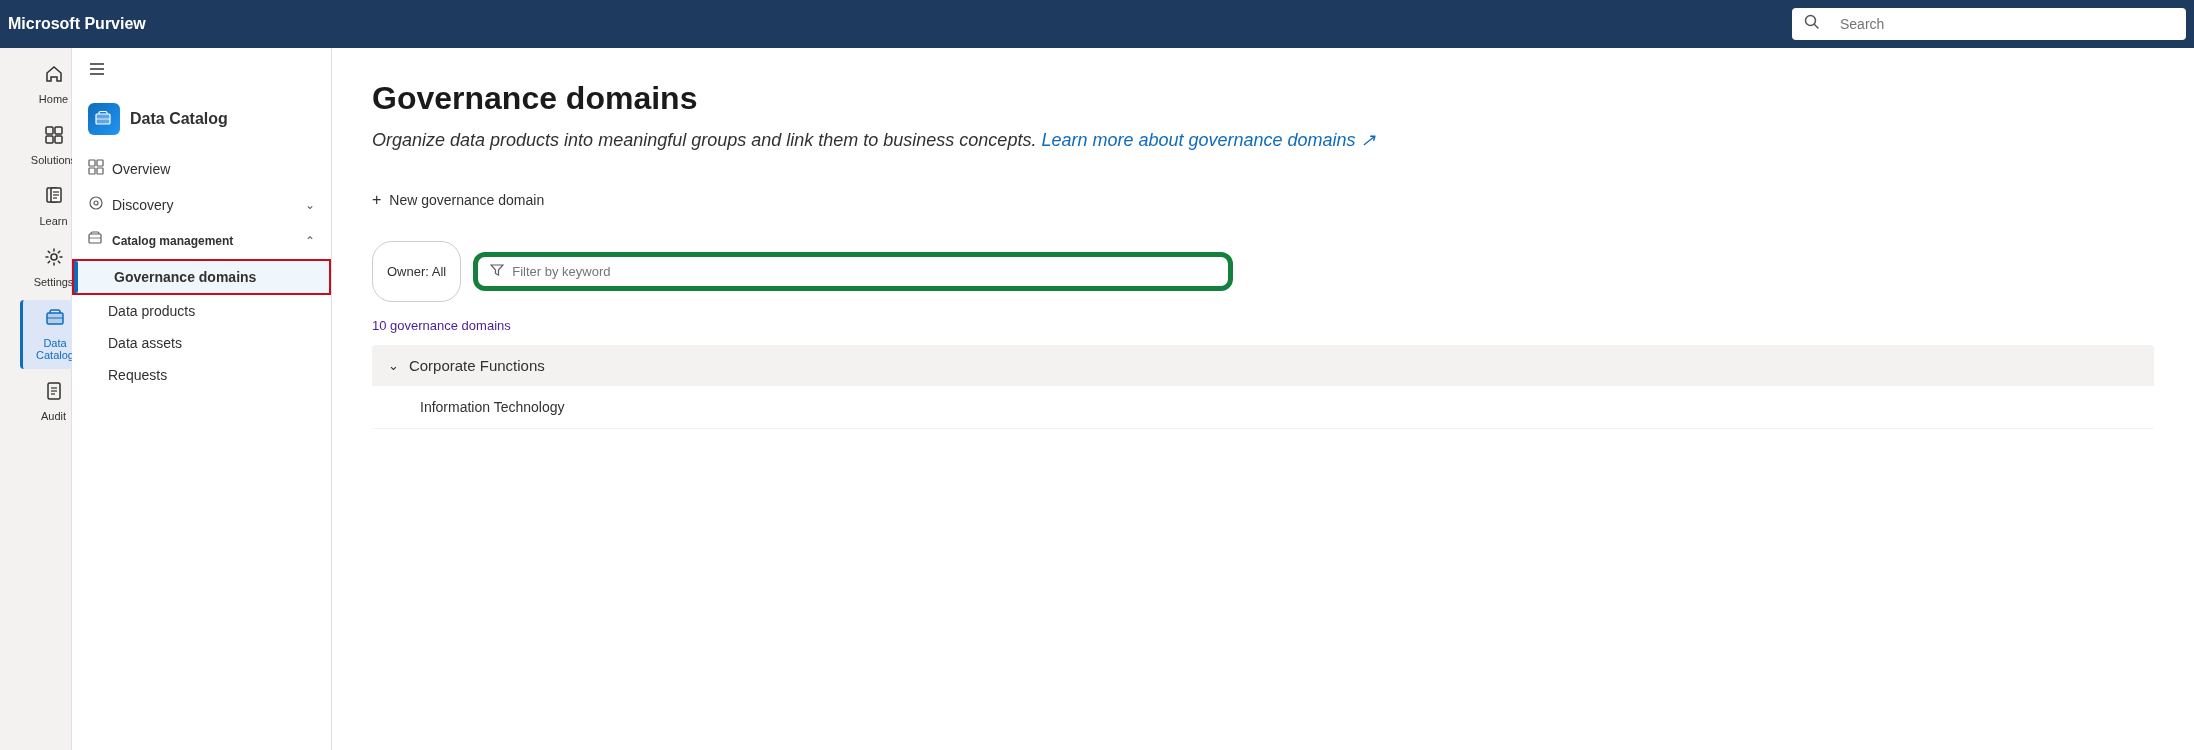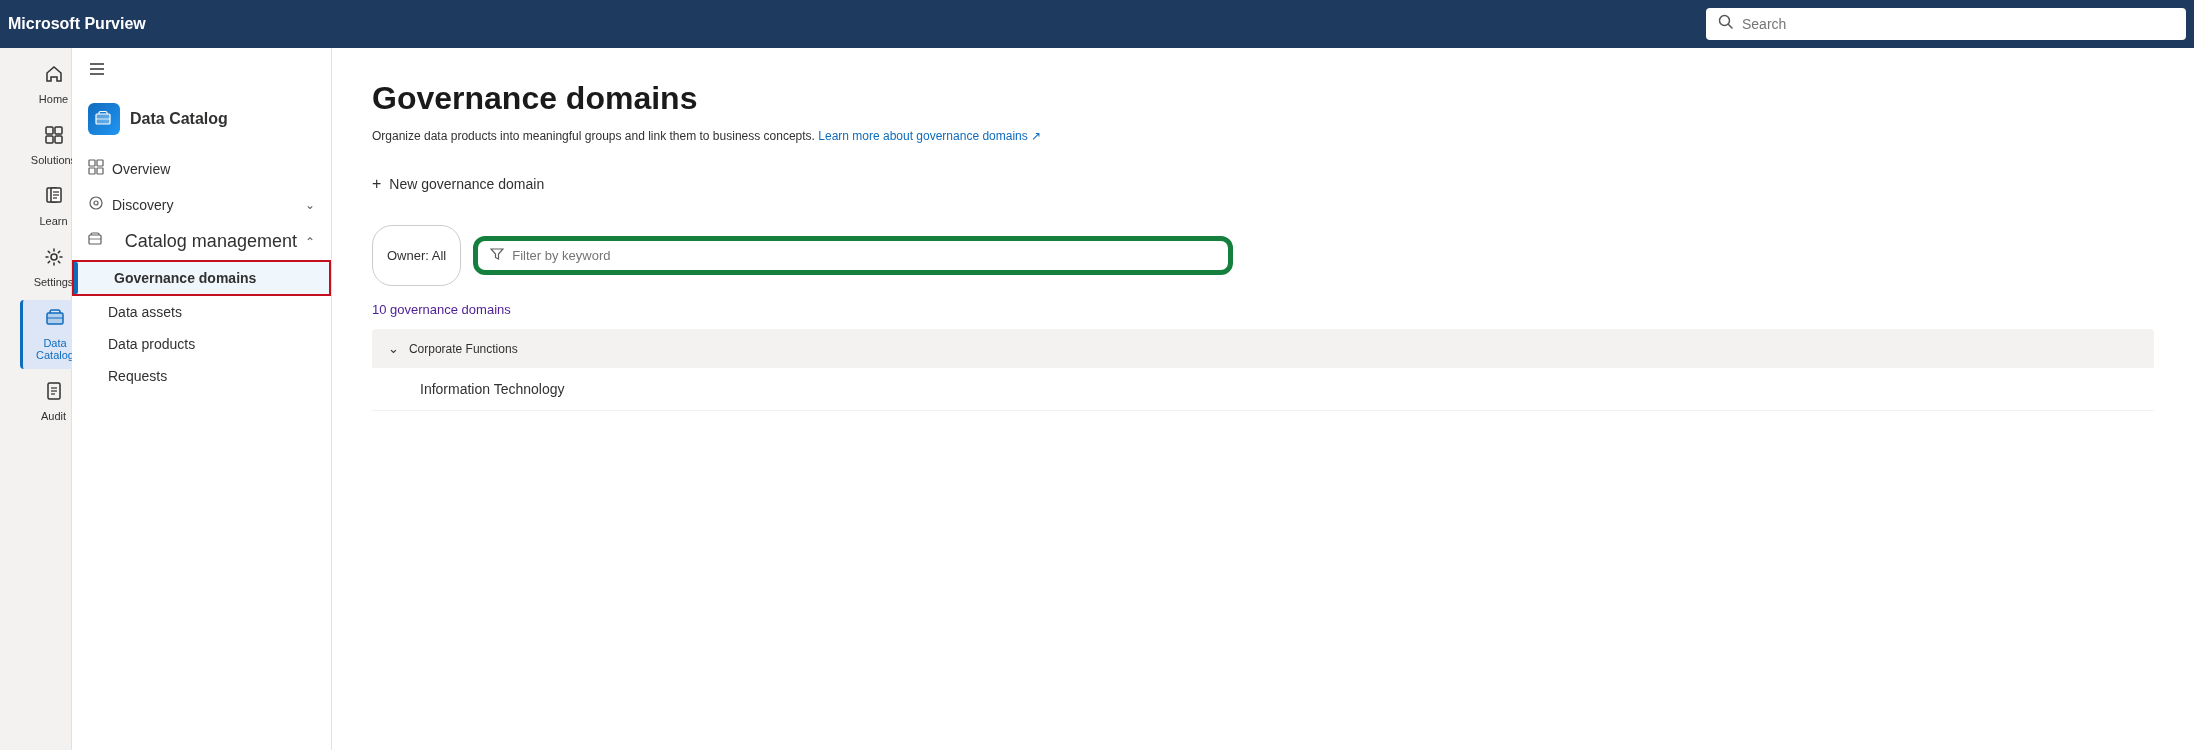--- a/index.html
+++ b/index.html
@@ -19,22 +19,22 @@
       font-size: 16px;
       font-weight: 600;
       margin-right: auto;
     }
     .search-bar {
       display: flex;
       align-items: center;
       background: white;
       border-radius: 4px;
       padding: 6px 12px;
-      width: 480px;
-      gap: 8px;
+      width: 394px;
+      gap: 20px;
     }
     .search-bar input {
       border: none;
       outline: none;
       font-size: 14px;
       color: #333;
       width: 100%;
       background: transparent;
     }
     .search-icon-svg { color: #555; flex-shrink: 0; }
@@ -126,21 +126,21 @@
     .nav-section-item .chevron { font-size: 12px; color: #605e5c; }
 
     .nav-group-header {
       display: flex;
       align-items: center;
       padding: 8px 16px;
       cursor: pointer;
       gap: 8px;
     }
     .nav-group-header .group-icon { font-size: 16px; color: #605e5c; }
-    .nav-group-header .group-label { font-size: 18px; font-weight: 400; color: #323130; flex: 1; text-align: right; }
+    .nav-group-header .group-label { font-size: 12px; font-weight: 700; color: #323130; flex: 1; }
     .nav-group-header .chevron { font-size: 12px; color: #605e5c; }
 
     .nav-sub-item {
       display: flex;
       align-items: center;
       padding: 8px 16px 8px 36px;
       cursor: pointer;
     }
     .nav-sub-item .sub-label { font-size: 14px; color: #323130; }
 
@@ -151,23 +151,24 @@
       overflow-y: auto;
       padding: 32px 40px;
     }
     .page-title {
       font-size: 32px;
       font-weight: 700;
       color: #1a1a1a;
       margin-bottom: 12px;
     }
     .page-description {
-      font-size: 12px;
+      font-size: 18px;
       color: #323130;
-      margin-bottom: 24px;
+      margin-bottom: 32px;
+      font-style: italic;
     }
     .page-description a {
       color: #0f6cbd;
       text-decoration: none;
     }
 
     .new-domain-btn {
       display: flex;
       align-items: center;
       gap: 8px;
@@ -229,21 +230,21 @@
       border-radius: 4px;
     }
     .domain-group-header {
       display: flex;
       align-items: center;
       padding: 12px 16px;
       gap: 10px;
       cursor: pointer;
     }
     .domain-group-header .chevron { font-size: 13px; color: #323130; }
-    .domain-group-name { font-size: 12px; color: #323130; font-weight: 400; }
+    .domain-group-name { font-size: 15px; color: #323130; font-weight: 400; }
 
     .domain-sub-item {
       padding: 12px 16px 12px 48px;
       background: white;
       border-bottom: 1px solid #f3f2f1;
     }
     .domain-sub-item .domain-sub-name { font-size: 14px; color: #323130; }
 
     
     .selected-nav-item {
@@ -391,25 +392,25 @@
       <span class="group-label">Catalog management</span>
       <span class="chevron">⌃</span>
     </div>
 
     <div class="nav-sub-item selected-nav-item" style="position:relative; border: 2px solid #c50f1f; background: #eff6fc;">
       <span style="position:absolute; left:0; top:0; bottom:0; width:4px; background:#0f6cbd; border-radius:0 2px 2px 0;"></span>
       <span class="sub-label" style="padding-left:4px;">Governance domains</span>
     </div>
 
     <div class="nav-sub-item">
+      <span class="sub-label">Data products</span>
+    </div>
+
+    <div class="nav-sub-item">
       <span class="sub-label">Data assets</span>
-    </div>
-
-    <div class="nav-sub-item">
-      <span class="sub-label">Data products</span>
     </div>
 
     <div class="nav-sub-item">
       <span class="sub-label">Requests</span>
     </div>
   </div>
 
   <div class="main-content">
     <h1 class="page-title">Governance domains</h1>
     <p class="page-description">

